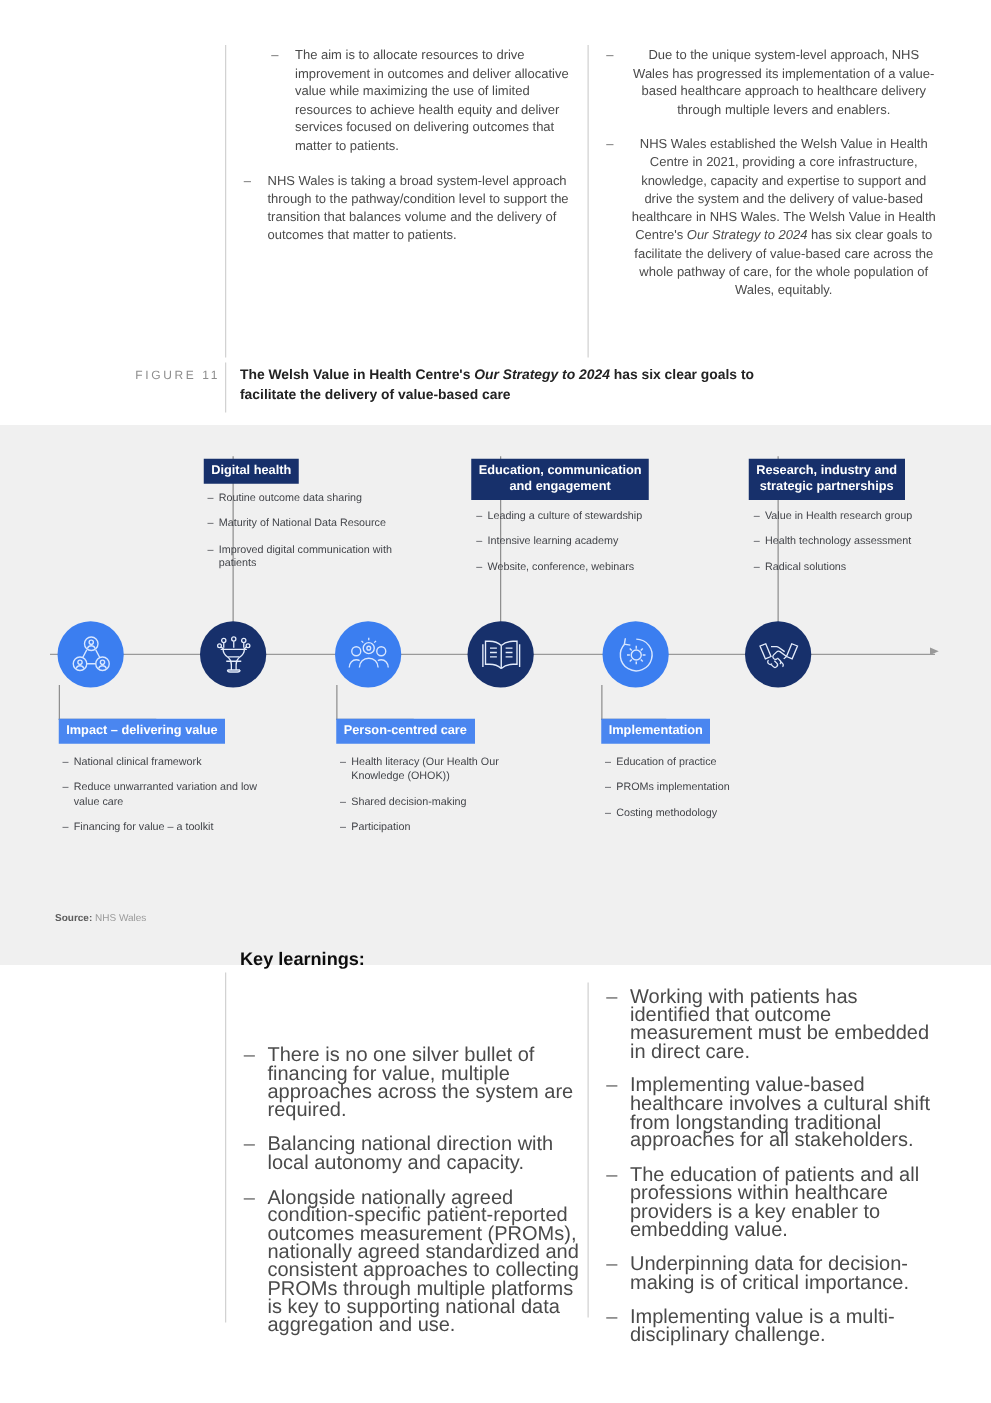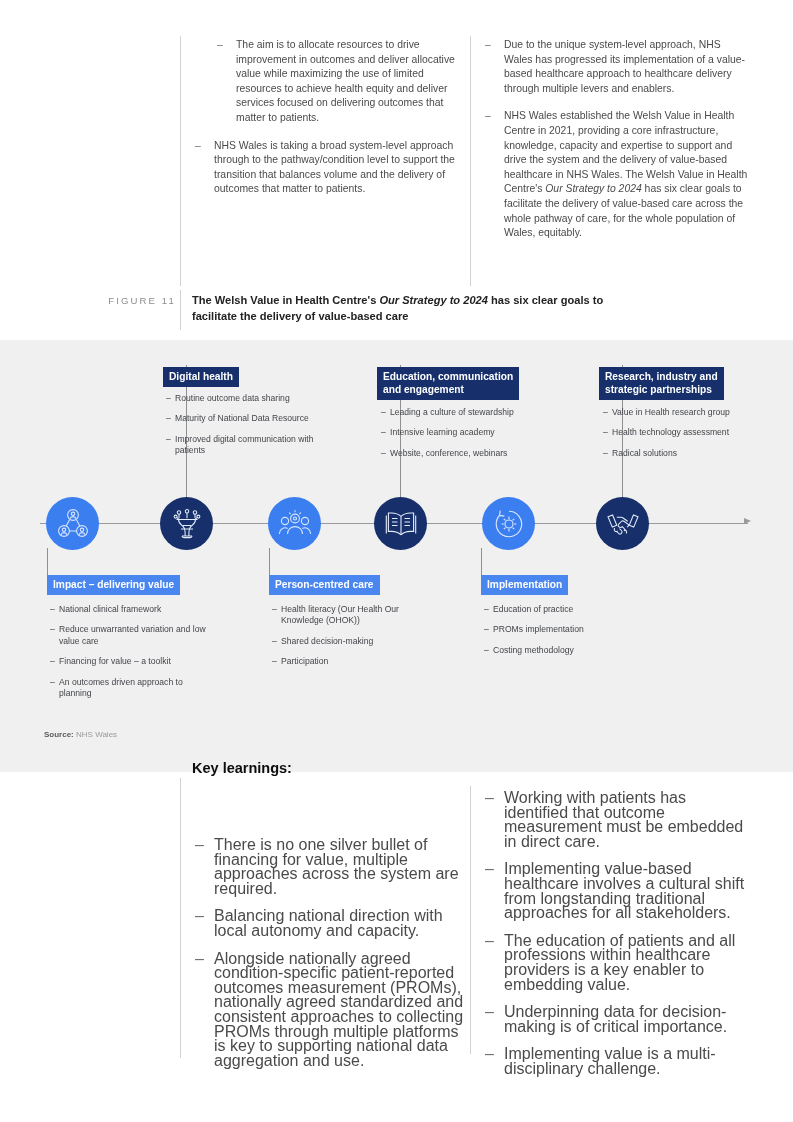--- a/index.html
+++ b/index.html
@@ -15,21 +15,21 @@
   .page{position:relative;width:793px;height:1122px;}
 
   
   .top-cols{position:absolute;left:0;top:34px;width:793px;height:250px;padding-left:48px;}
   .col-rule{position:absolute;top:0;width:1px;background:#d2d2d2;}
   .rule-a{left:180px;top:2px;height:250px;}
   .rule-b{left:470px;top:2px;height:250px;}
 
   .txtcol{position:absolute;font-size:10.4px;line-height:14.6px;color:#4a4a4a;}
   .txtcol.a{left:192px;top:4px;width:268px;}
-  .txtcol.b{left:482px;top:4px;width:268px;}
+  .txtcol.b{left:482px;top:4px;width:268px;text-align:center;}
 
   ul.dash{list-style:none;margin:0;padding:0;}
   ul.dash > li{position:relative;padding-left:22px;margin-bottom:13px;}
   ul.dash > li:last-child{margin-bottom:0;}
   ul.dash > li:before{
     content:"\2013";position:absolute;left:3px;top:0;color:#6d6d6d;
   }
   .sub{margin-left:22px;}
   em{font-style:italic;}
 
@@ -65,21 +65,21 @@
   .node.light{background:#3b7ef0;}
   .node.dark{background:#17306b;}
   .node svg{display:block;}
 
   
   .stem{position:absolute;background:#8f8f8f;width:1px;}
 
   
   .chip{
     position:absolute;color:#ffffff;font-weight:bold;font-size:10.2px;
-    line-height:13.2px;padding:3px 6px 4px 6px;white-space:pre-line;
+    line-height:13.2px;padding:3px 6px 4px 6px;white-space:pre-line;text-align:center;
   }
   .chip.dark{background:#17306b;}
   .chip.blue{background:#4a86f0;}
 
   
   .grp{position:absolute;font-size:8.6px;line-height:11.4px;color:#43454a;}
   .grp ul{list-style:none;margin:0;padding:0;}
   .grp li{position:relative;padding-left:9px;margin-bottom:9px;}
   .grp li:last-child{margin-bottom:0;}
   .grp li:before{content:"\2013";position:absolute;left:0;top:0;color:#43454a;}
@@ -264,21 +264,20 @@
       <li>Radical solutions</li>
     </ul>
   </div>
 
   <div class="chip blue" style="left:47px;top:575px;">Impact – delivering value</div>
   <div class="grp" style="left:50px;top:604px;width:160px;">
     <ul>
       <li>National clinical framework</li>
       <li>Reduce unwarranted variation and low value care</li>
       <li>Financing for value – a toolkit</li>
-      <li>An outcomes driven approach to planning</li>
     </ul>
   </div>
 
   <div class="chip blue" style="left:269px;top:575px;">Person-centred care</div>
   <div class="grp" style="left:272px;top:604px;width:160px;">
     <ul>
       <li>Health literacy (Our Health Our Knowledge (OHOK))</li>
       <li>Shared decision-making</li>
       <li>Participation</li>
     </ul>

